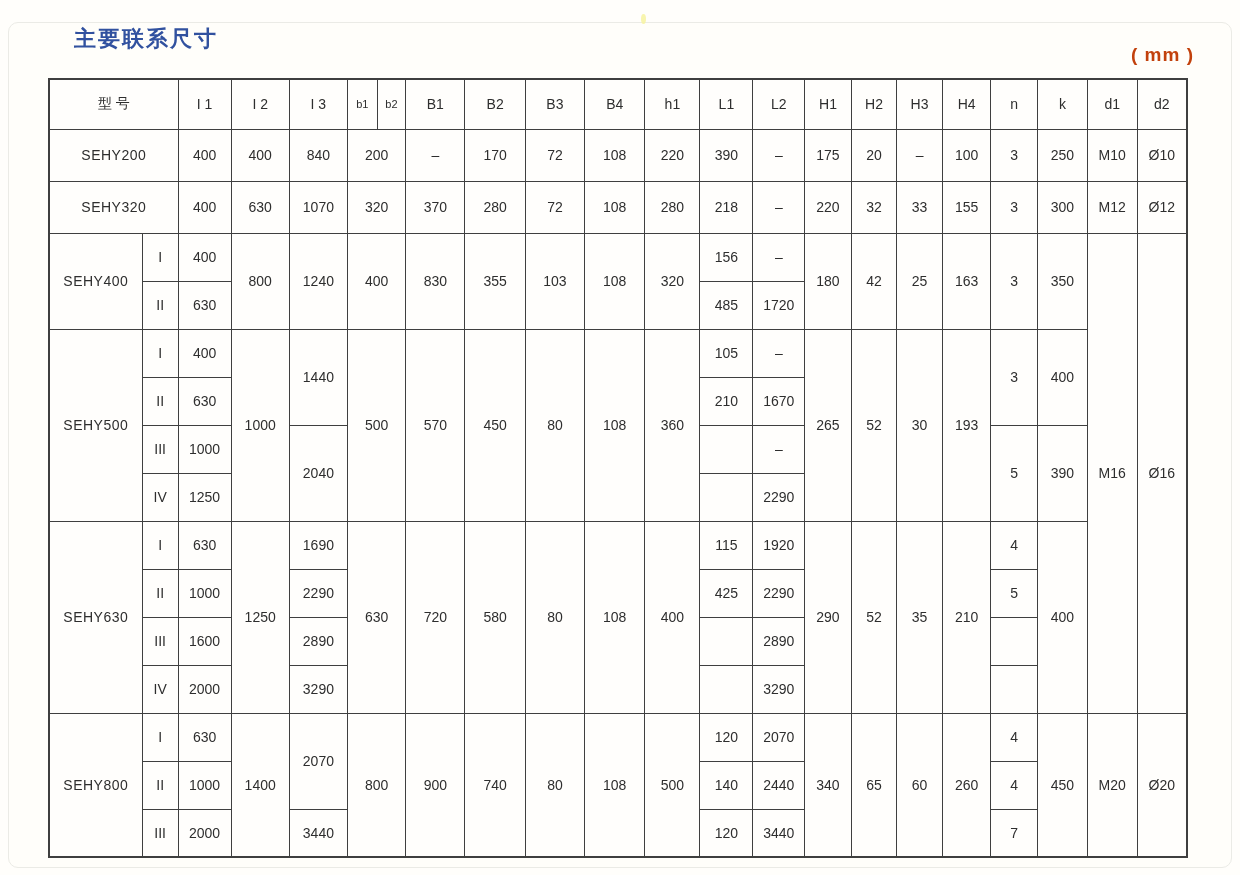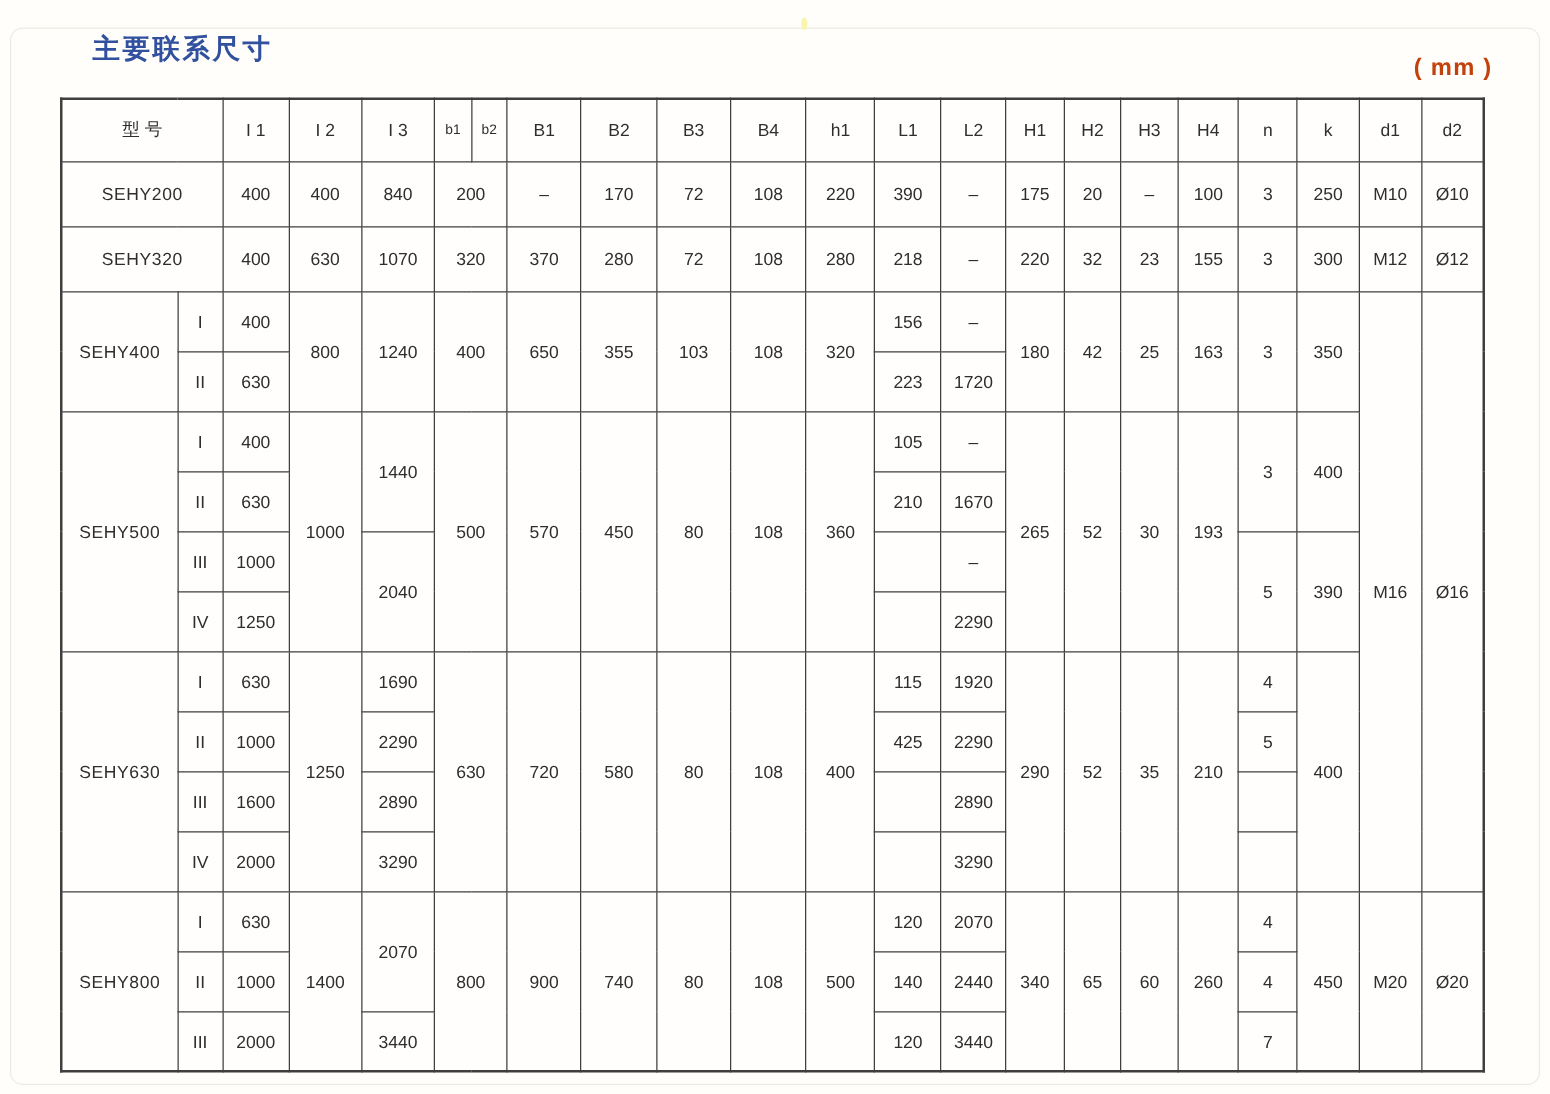--- a/index.html
+++ b/index.html
@@ -175,54 +175,54 @@
         <td colspan="2">320</td>
         <td>370</td>
         <td>280</td>
         <td>72</td>
         <td>108</td>
         <td>280</td>
         <td>218</td>
         <td>–</td>
         <td>220</td>
         <td>32</td>
-        <td>23</td>
+        <td>33</td>
         <td>155</td>
         <td>3</td>
         <td>300</td>
         <td>M12</td>
         <td>Ø12</td>
       </tr>
       <tr>
         <td rowspan="2" class="model-cell">SEHY400</td>
         <td class="sub-cell">I</td>
         <td>400</td>
         <td rowspan="2">800</td>
         <td rowspan="2">1240</td>
         <td colspan="2" rowspan="2">400</td>
-        <td rowspan="2">650</td>
+        <td rowspan="2">830</td>
         <td rowspan="2">355</td>
         <td rowspan="2">103</td>
         <td rowspan="2">108</td>
         <td rowspan="2">320</td>
         <td>156</td>
         <td>–</td>
         <td rowspan="2">180</td>
         <td rowspan="2">42</td>
         <td rowspan="2">25</td>
         <td rowspan="2">163</td>
         <td rowspan="2">3</td>
         <td rowspan="2">350</td>
         <td rowspan="10">M16</td>
         <td rowspan="10">Ø16</td>
       </tr>
       <tr>
         <td class="sub-cell">II</td>
         <td>630</td>
-        <td>223</td>
+        <td>485</td>
         <td>1720</td>
       </tr>
       <tr>
         <td rowspan="4" class="model-cell">SEHY500</td>
         <td class="sub-cell">I</td>
         <td>400</td>
         <td rowspan="4">1000</td>
         <td rowspan="2">1440</td>
         <td colspan="2" rowspan="4">500</td>
         <td rowspan="4">570</td>

